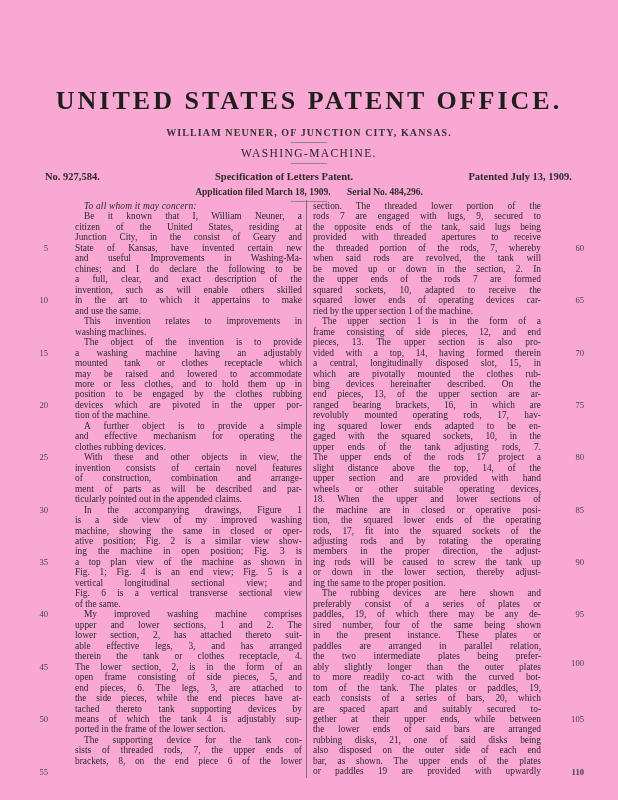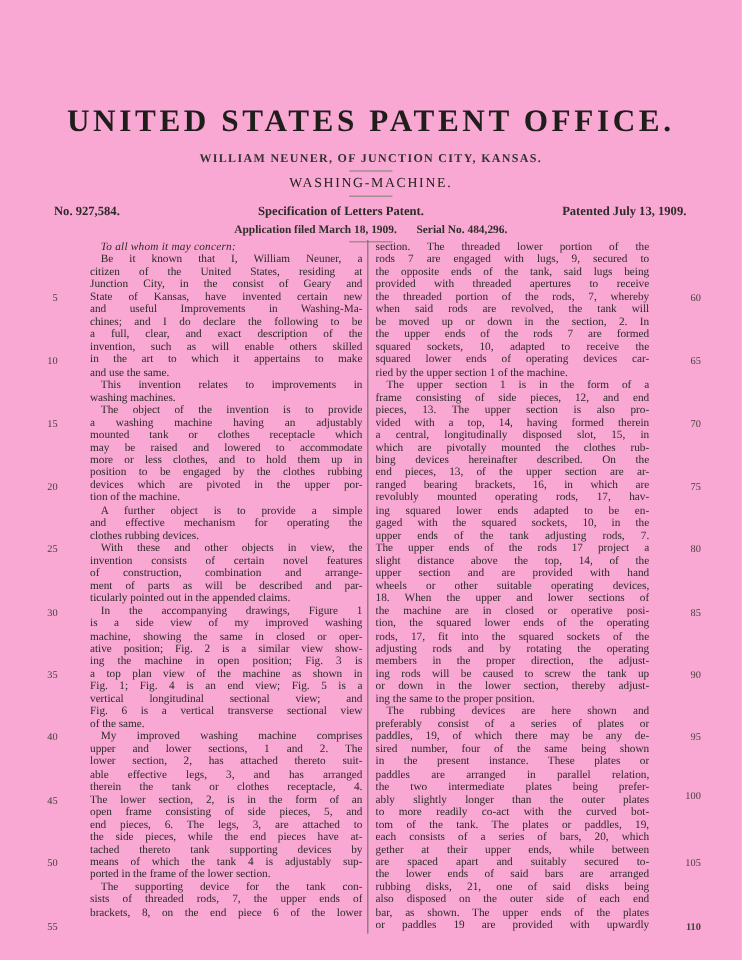--- a/index.html
+++ b/index.html
@@ -192,22 +192,22 @@
       <span class="lineno" style="top: 408.435px;">95</span>
       <div class="line">sired number, four of the same being shown</div>
       <div class="line">in the present instance.  These plates or</div>
       <div class="line">paddles are arranged in parallel relation,</div>
       <div class="line">the two intermediate plates being prefer-</div>
       <div class="line">ably slightly longer than the outer plates</div>
       <span class="lineno" style="top: 457px;">100</span>
       <div class="line">to more readily co-act with the curved bot-</div>
       <div class="line">tom of the tank.  The plates or paddles, 19,</div>
       <div class="line">each consists of a series of bars, 20, which</div>
+      <div class="line">are spaced apart and suitably secured to-</div>
       <div class="line">gether at their upper ends, while between</div>
-      <div class="line">are spaced apart and suitably secured to-</div>
       <span class="lineno" style="top: 513.162px;">105</span>
       <div class="line">the lower ends of said bars are arranged</div>
       <div class="line">rubbing disks, 21, one of said disks being</div>
       <div class="line">also disposed on the outer side of each end</div>
       <div class="line">bar, as shown.  The upper ends of the plates</div>
       <div class="line">or paddles 19 are provided with upwardly</div>
       <span class="lineno" style="top: 565.526px; font-weight: bold;">110</span>
     </div>
 
 </div>

